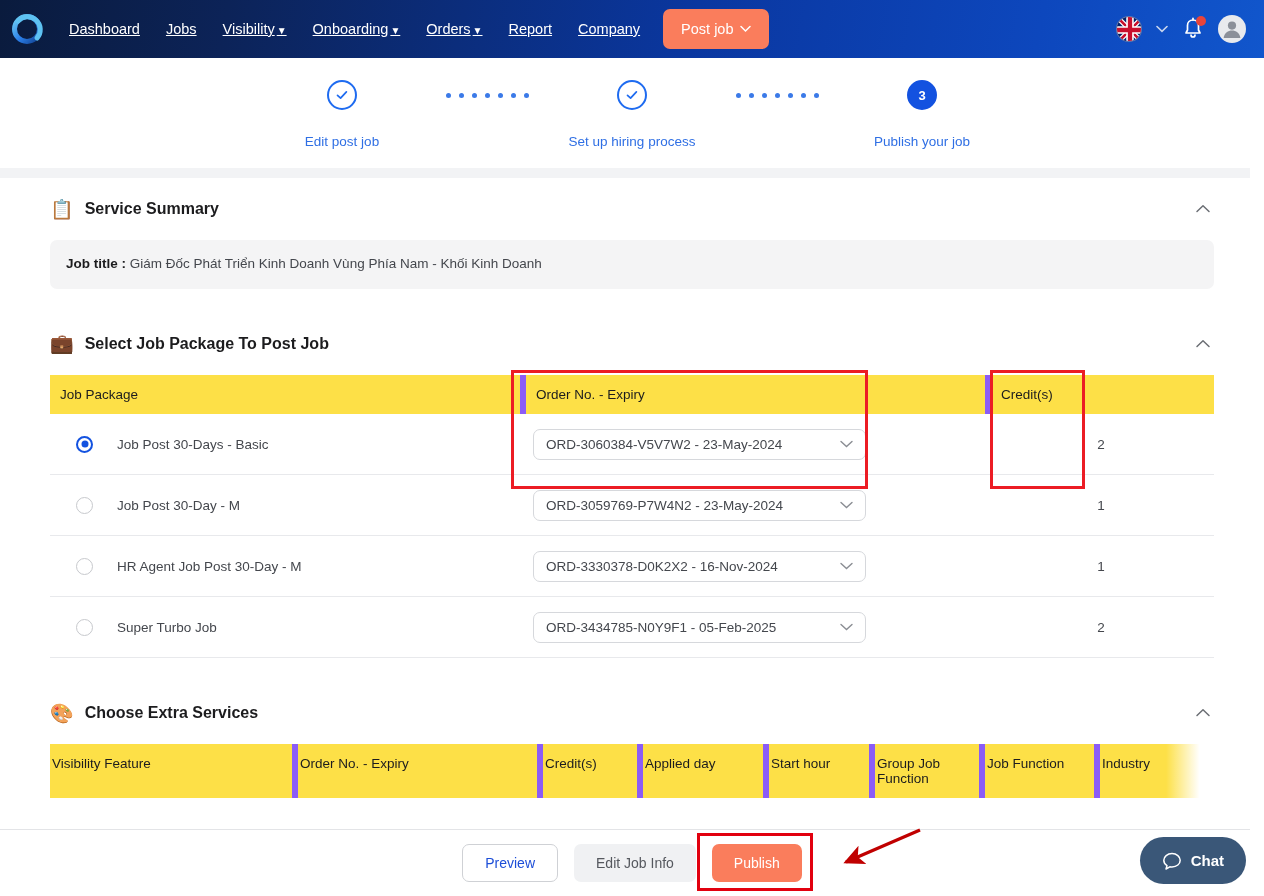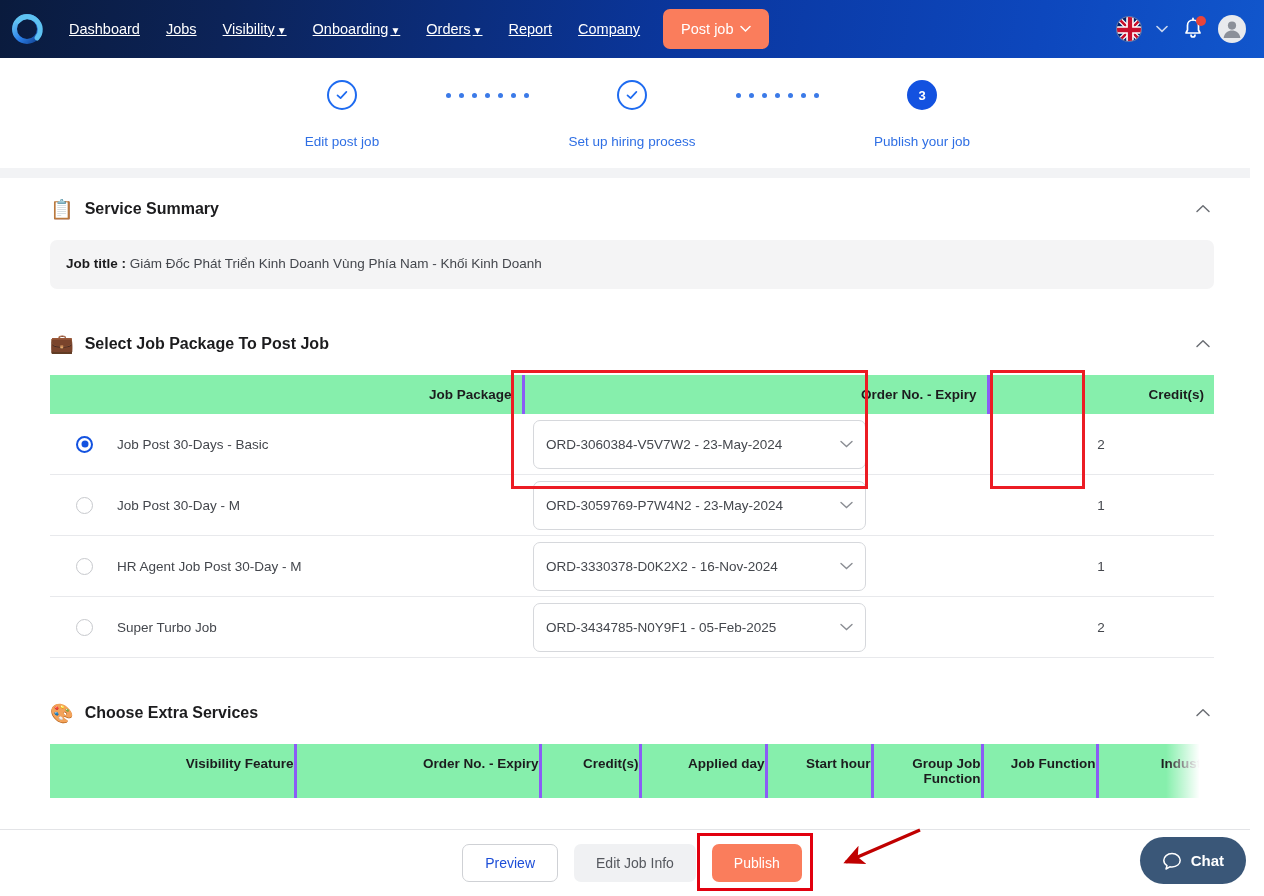--- a/index.html
+++ b/index.html
@@ -81,41 +81,41 @@
   }
   .summary-box {
     background: #f4f4f5; border-radius: 7px; padding: 14px 16px; font-size: 13.5px;
     color: #44474d; line-height: 1.55;
   }
   .summary-box b { color: #1c1c1e; }
 
   
   .tbl { width: 100%; border-collapse: collapse; table-layout: fixed; }
   .tbl thead th {
-    background: #86efac; font-size: 13.5px; color: #1c1c1e; font-weight: bold;
-    text-align: right; padding: 12px 10px; vertical-align: top;
-  }
-  .tbl thead th.divided { border-left: 3px solid #8b5cf6; margin-left: 48px; }
+    background: #fde047; font-size: 13.5px; color: #1c1c1e; font-weight: normal;
+    text-align: left; padding: 12px 10px; vertical-align: top;
+  }
+  .tbl thead th.divided { border-left: 6px solid #8b5cf6; margin-left: 48px; }
   .tbl tbody td {
     border-bottom: 1px solid #e8e9ec; padding: 0 10px; height: 61px;
     font-size: 13.5px; color: #44474d; vertical-align: middle;
   }
   .pkg-cell { display: flex; align-items: center; gap: 24px; margin-left: 16px; }
   .radio {
     width: 17px; height: 17px; border-radius: 50%; border: 1.5px solid #c7c9cd;
     background: #fff; flex: 0 0 17px; cursor: pointer; position: relative;
   }
   .radio.on { border: 2px solid #1352e0; }
   .radio.on::after {
     content: ""; position: absolute; left: 50%; top: 50%;
     transform: translate(-50%,-50%); width: 7px; height: 7px;
     border-radius: 50%; background: #1352e0;
   }
   .select-box {
-    border: 1px solid #d6d8dc; border-radius: 7px; height: 49px; width: 333px;
+    border: 1px solid #d6d8dc; border-radius: 7px; height: 31px; width: 333px;
     display: flex; align-items: center; justify-content: space-between;
     padding: 0 12px; font-size: 13.5px; color: #44474d; background: #fff; cursor: pointer;
   }
   .sel-caret { color: #8a8d93; font-size: 12px; margin-left: 8px; }
   .credit-cell { text-align: center; }
 
   
   .extra-wrap { position: relative; }
   .tbl.extra thead th { padding: 12px 0 12px 2px; font-size: 13.5px; }
   .fade-right {

